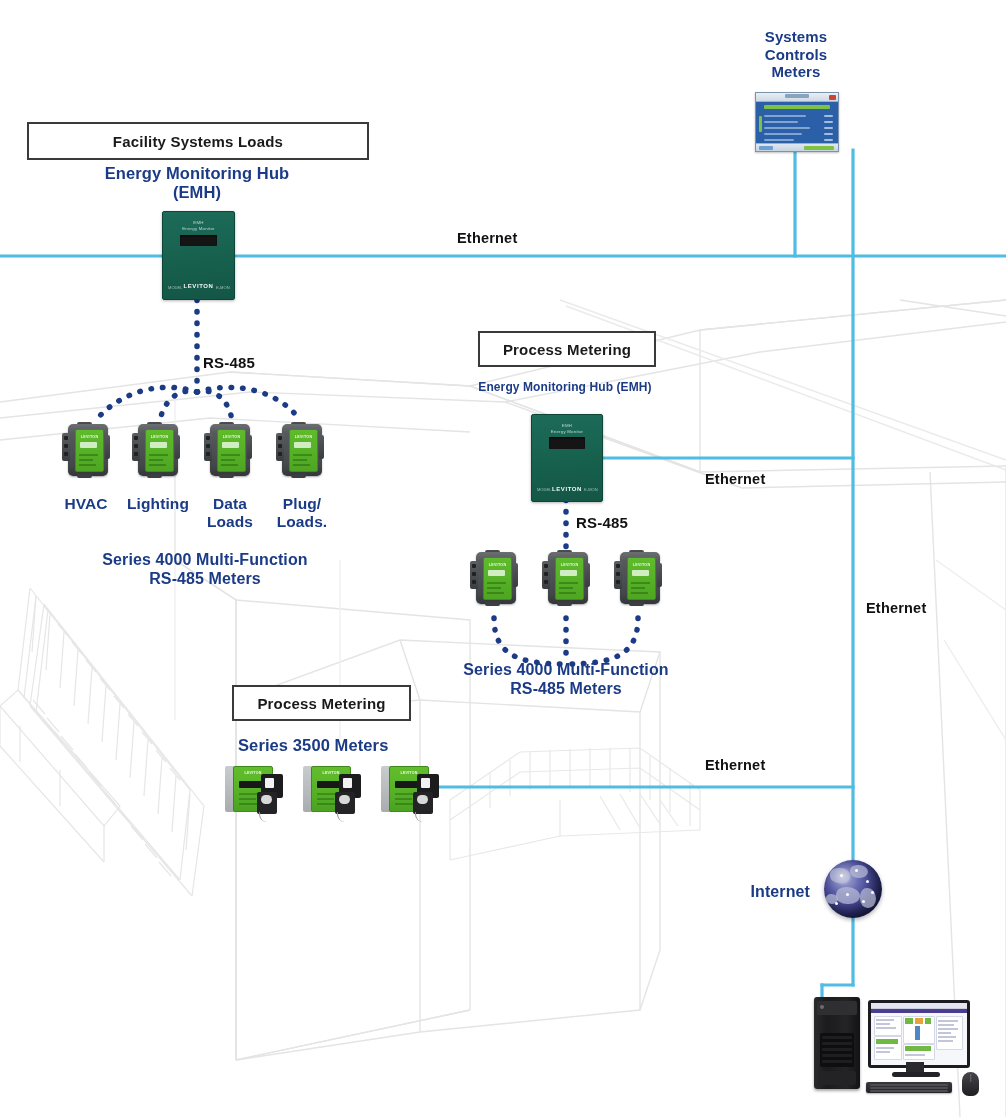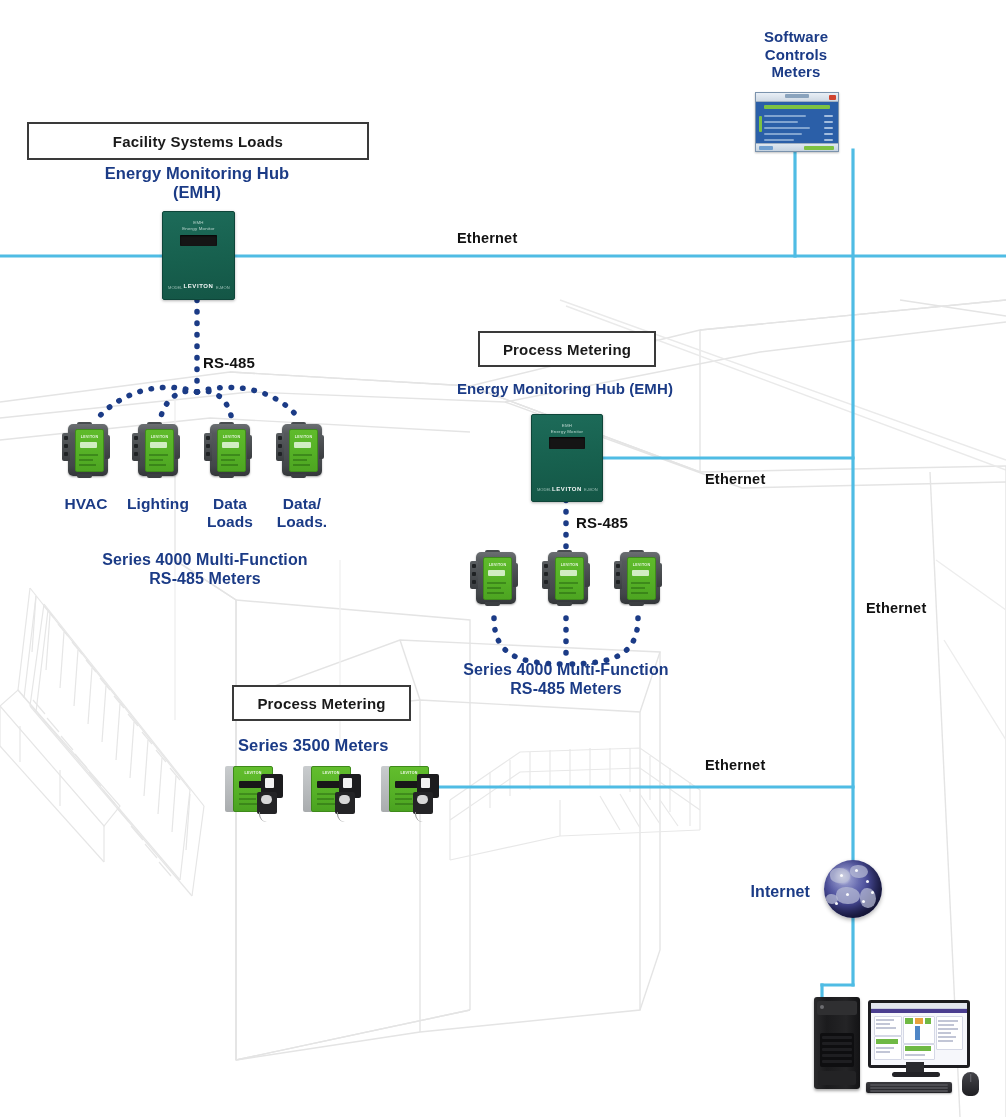--- a/index.html
+++ b/index.html
@@ -421,21 +421,21 @@
     <g stroke="#1b3b86" stroke-width="5.5" fill="none" stroke-linecap="round" stroke-dasharray="0.5 11">
       <path d="M566 500 L566 548"></path>
       <path d="M494 618 C 494 656, 520 664, 566 664"></path>
       <path d="M566 618 L566 664"></path>
       <path d="M638 618 C 638 656, 612 664, 566 664"></path>
     </g>
   </svg>
 
 
   <div class="abs navy" style="left:736px;top:28px;width:120px;font-size:15px;">
-    <div>Software</div>
+    <div>Systems</div>
     <div>Controls</div>
     <div>Meters</div>
   </div>
   <div class="fcsWin" style="left:755px;top:92px;">
     <div class="tb">
       <span class="ttl"></span>
       <span class="x"></span>
     </div>
     <div class="bd">
       <span class="hdr"></span>
@@ -550,32 +550,32 @@
     <span class="tabB"></span>
   </div>
 
   <div class="abs navy" style="left:50px;top:495px;width:72px;font-size:15.5px;">HVAC</div>
   <div class="abs navy" style="left:118px;top:495px;width:80px;font-size:15.5px;">Lighting</div>
   <div class="abs navy" style="left:194px;top:495px;width:72px;font-size:15.5px;">
     <div>Data</div>
     <div>Loads</div>
   </div>
   <div class="abs navy" style="left:266px;top:495px;width:72px;font-size:15.5px;">
-    <div>Data/</div>
+    <div>Plug/</div>
     <div>Loads.</div>
   </div>
 
   <div class="abs navy" style="left:60px;top:551px;width:290px;font-size:16px;">
     <div>Series 4000 Multi-Function</div>
     <div>RS-485 Meters</div>
   </div>
 
   <div class="abs boxlabel" style="left:478px;top:331px;width:174px;height:32px;">Process Metering</div>
 
-  <div class="abs navy" style="left:428px;top:380px;width:274px;font-size:15px;">Energy Monitoring Hub (EMH)</div>
+  <div class="abs navy" style="left:428px;top:380px;width:274px;font-size:12px;">Energy Monitoring Hub (EMH)</div>
 
   <div class="emh" style="left:531px;top:414px;width:70px;height:86px;">
     <div class="brandtop">EMH<br>Energy Monitor</div>
     <div class="lcd"></div>
     <div class="sml l">MODEL</div>
     <div class="lev">LEVITON</div>
     <div class="sml r">E-MON</div>
     <div class="nub"></div>
   </div>
 

